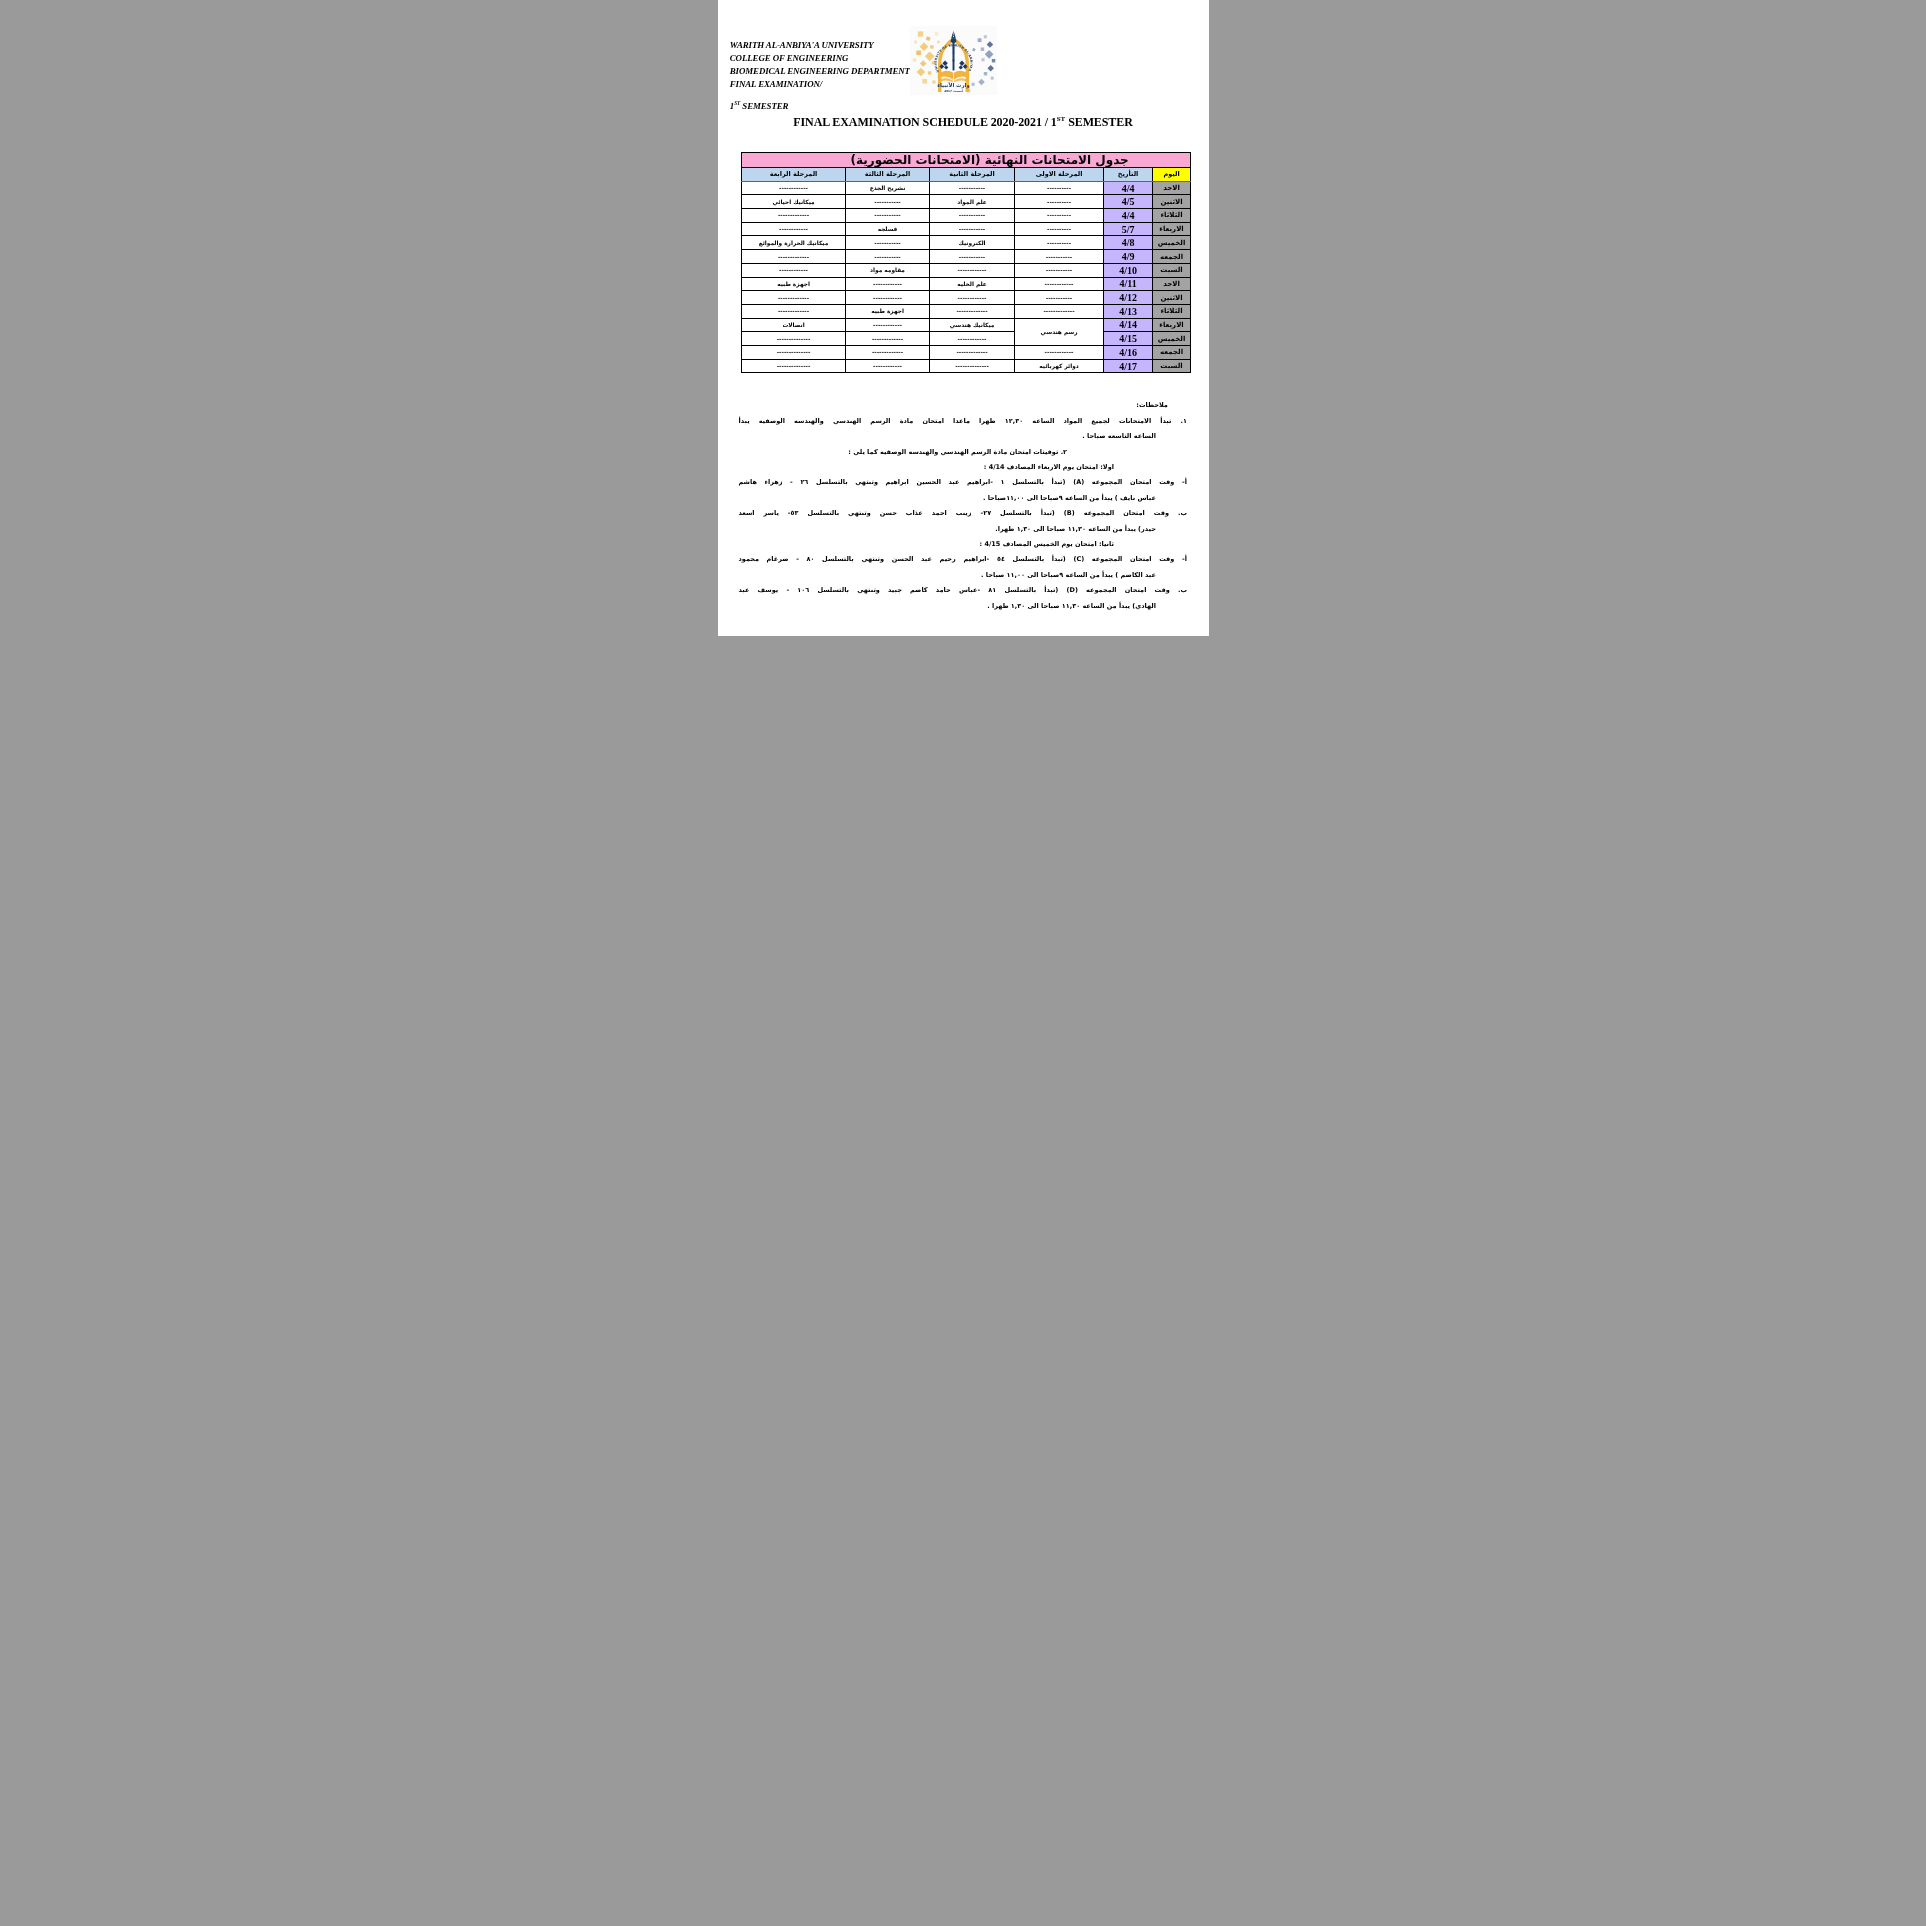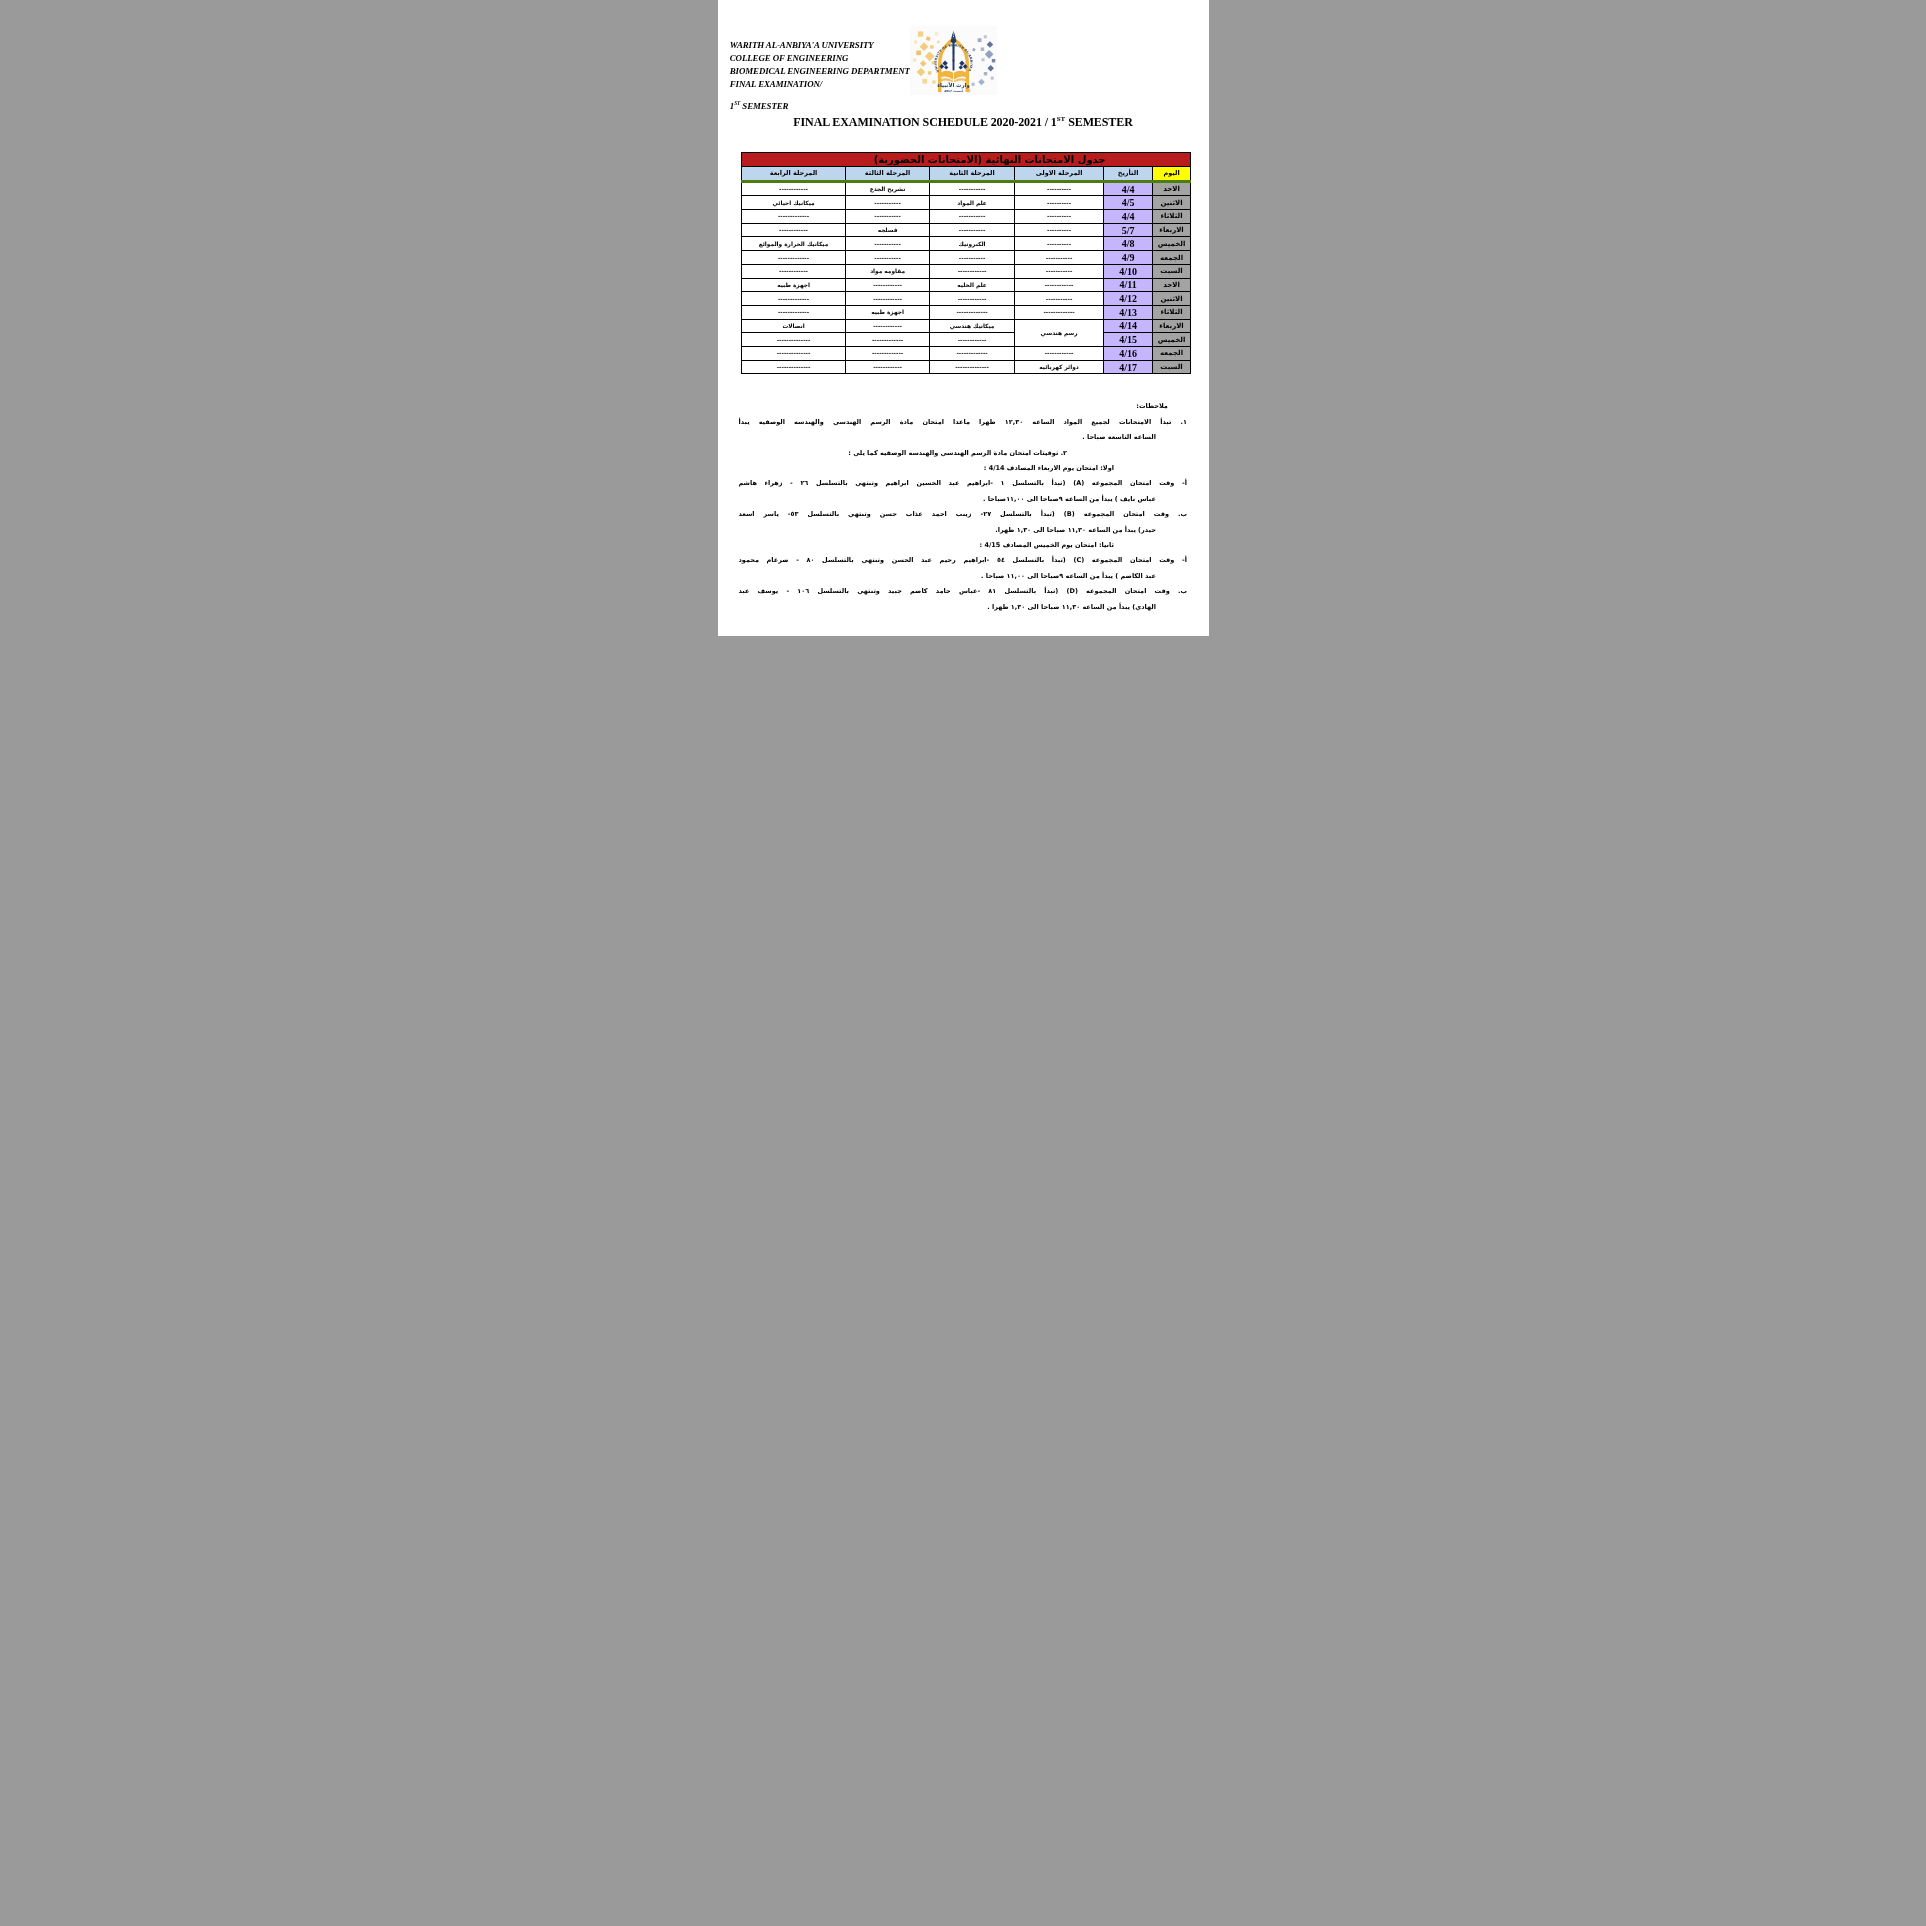--- a/index.html
+++ b/index.html
@@ -34,25 +34,25 @@
   table.sched {
     border-collapse:collapse; table-layout:fixed;
     width:448px; margin:21.6px 0 0 23.5px;
     direction:rtl; border:1.2px solid #000;
   }
   table.sched td {
     border:0.6px solid #000; text-align:center; vertical-align:middle;
     font-weight:bold; padding:0 0.8px; overflow:hidden;
   }
   tr.banner-row td {
-    background:#b91c1c; font-size:10px; height:13px; border:1.2px solid #000;padding-left:48px;
+    background:#f9a8d4; font-size:12px; height:13px; border:1.2px solid #000;padding-left:48px;
   }
   tr.head-row td {
     background:#bed5ee; font-size:6.5px; height:13px;
-    border-top:1.2px solid #000; border-bottom:3px solid #4d7c0f;
+    border-top:1.2px solid #000; border-bottom:1px solid #4d7c0f;
   }
   tr.head-row td.day { background:#ffff00; }
   tr.data td { height:12.7px; border-top-width:1px; border-bottom-width:1px; }
   tr.data td.day  { background:#a3a3a3; font-size:7px; }
   tr.data td.date { background:#c4b5fd; font-family:"Liberation Serif", serif; font-size:10px; }
   tr.data td.subj { font-size:5.8px; }
   tr.r14 td.day, tr.r14 td.date { border-bottom-width:0.4px; }
   tr.r15 td.day, tr.r15 td.date { border-top-width:0.4px; }
   
   .notes {

